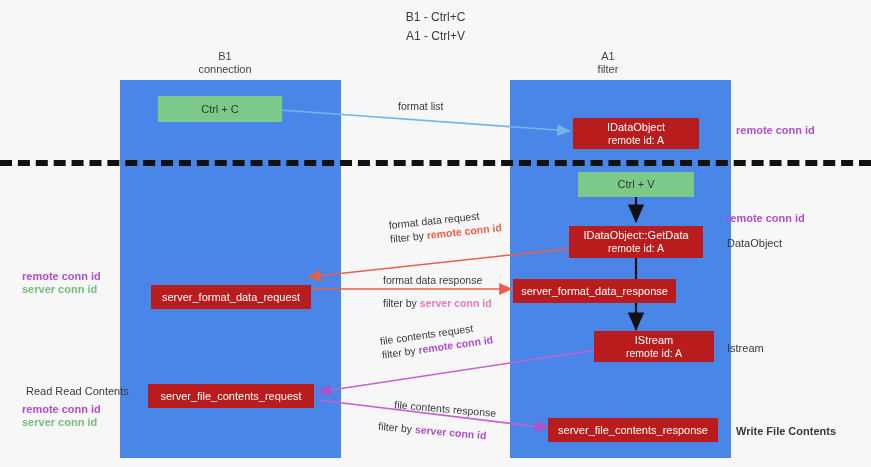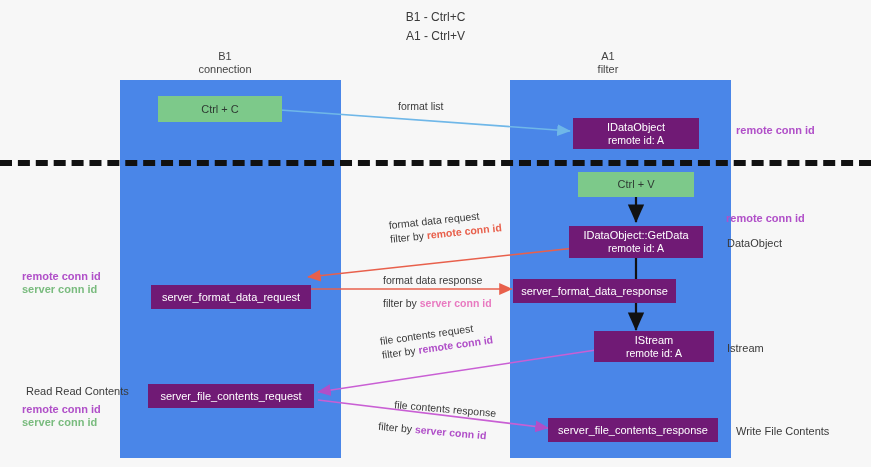--- a/index.html
+++ b/index.html
@@ -9,21 +9,21 @@
     font-family:"Liberation Sans","DejaVu Sans",sans-serif;
   }
   #stage{position:absolute;inset:0;}
   .lane{position:absolute;background:#4a86e8;}
   .lane-hdr{position:absolute;text-align:center;font-size:11px;color:#444;line-height:13px;}
   .divider{position:absolute;left:0;width:871px;height:0;
     border-top:6px dashed #111;}
   .box{position:absolute;box-sizing:border-box;display:flex;
     flex-direction:column;align-items:center;justify-content:center;
     font-size:11px;line-height:13px;text-align:center;color:#fff;}
-  .box.orange{background:#701a75;}
+  .box.orange{background:#b91c1c;}
   .box.green{background:#7dc98a;color:#2f3b33;}
   .box .l2{font-size:10.5px;}
   .note{position:absolute;font-size:11px;line-height:14px;white-space:nowrap;}
   .note.dark{color:#3a3a3a;}
   .purple{color:#b04fc8;font-weight:bold;}
   .green-t{color:#79bb7e;font-weight:bold;}
   .pink{color:#e879c0;font-weight:bold;}
   .red{color:#e8604c;font-weight:bold;}
   .arrowlbl{position:absolute;font-size:10.5px;line-height:14px;
     white-space:nowrap;color:#3a3a3a;}
@@ -148,21 +148,21 @@
 
   <div class="arrowlbl" style="left:381px;top:396px;transform:rotate(5deg);transform-origin:left top;">
     <div style="margin-left:14px;">file contents response</div>
     <div style="margin-top:9px;"><span>filter by </span><span class="purple">server conn id</span></div>
   </div>
 
   <div class="note purple" style="left:736px;top:123px;">remote conn id</div>
   <div class="note purple" style="left:726px;top:211px;">remote conn id</div>
   <div class="note dark" style="left:727px;top:236px;">DataObject</div>
   <div class="note dark" style="left:727px;top:341px;">Istream</div>
-  <div class="note dark" style="left:736px;top:424px;">Write File Contents</div>
+  <div class="note dark" style="left:736px;top:424px;font-weight:bold;">Write File Contents</div>
 
   <div class="note purple" style="left:22px;top:269px;">remote conn id</div>
   <div class="note green-t" style="left:22px;top:282px;">server conn id</div>
 
   <div class="note dark" style="left:26px;top:384px;">Read Read Contents</div>
   <div class="note purple" style="left:22px;top:402px;">remote conn id</div>
   <div class="note green-t" style="left:22px;top:415px;">server conn id</div>
 
 </div>
 

